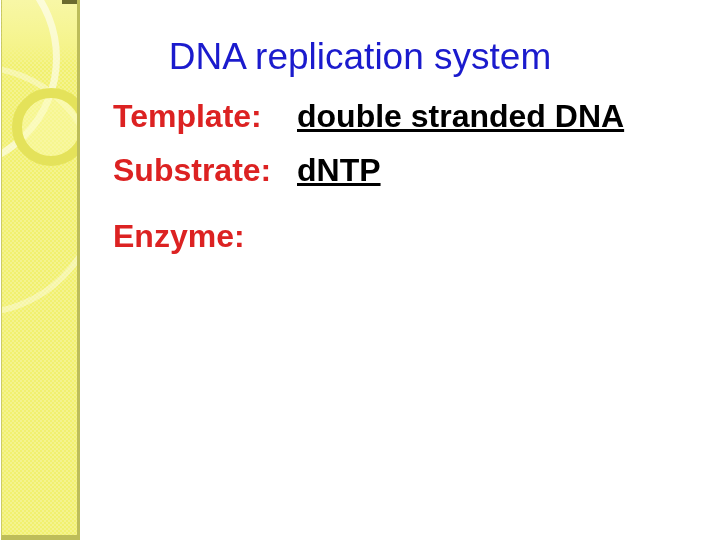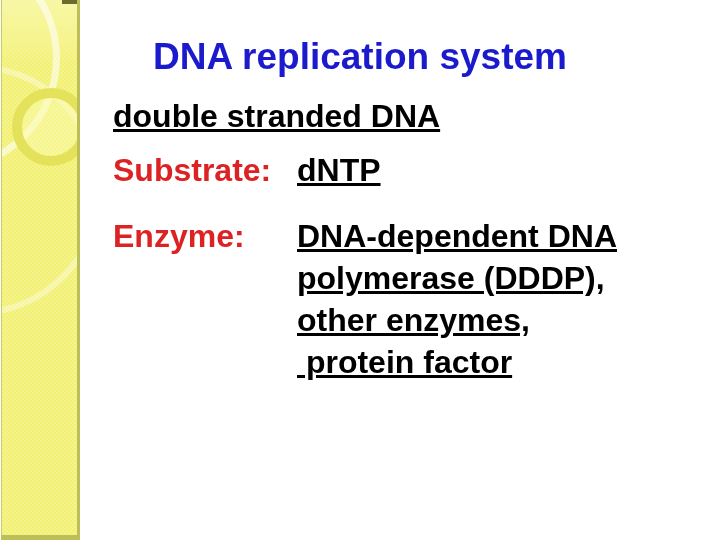--- a/index.html
+++ b/index.html
@@ -71,21 +71,21 @@
   }
 
   
   .title {
     position: absolute;
     top: 36px;
     left: 0;
     width: 720px;
     text-align: center;
     font-size: 37px;
-    font-weight: 700;
+    font-weight: 400;
     line-height: 1.15;
     color: var(--title-blue, #1b1bcd);
   }
   .rows {
     position: absolute;
     left: 113px;
     top: 95px;
   }
   .row {
     display: flex;
@@ -116,37 +116,32 @@
   <div class="arc arc1"></div>
   <div class="arc arc2"></div>
   <div class="ring"></div>
   <div class="notch"></div>
 </div>
 
 <div class="title">DNA replication system</div>
 
 <div class="rows">
   <div class="row">
+    <div class="label">Template:</div>
     <div class="value">
         <div>double stranded DNA</div>
       </div>
   </div>
 
   <div class="row">
     <div class="label">Substrate:</div>
     <div class="value">
         <div>dNTP</div>
       </div>
   </div>
 
   <div class="row">
   </div>
 
   <div class="row">
     <div class="label">Enzyme:</div>
-    <div class="value">
-        <div>DNA-dependent DNA</div>
-        <div>polymerase (DDDP),</div>
-        <div>other enzymes,</div>
-        <div> protein factor</div>
-      </div>
   </div>
 </div>
 
 </body></html>

